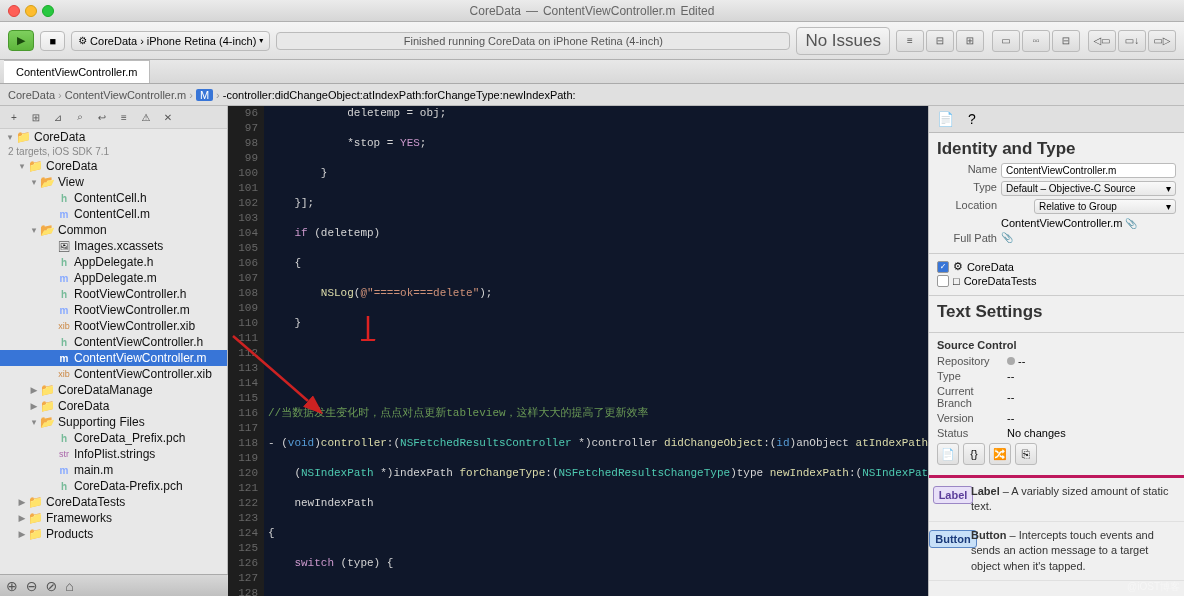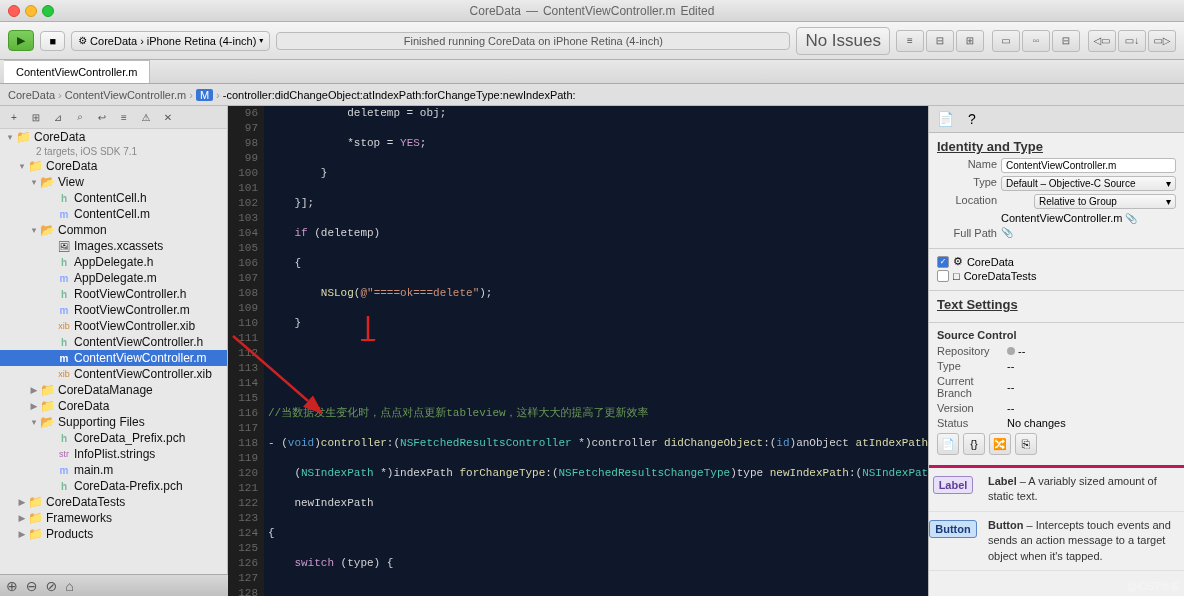--- a/index.html
+++ b/index.html
@@ -182,21 +182,21 @@
       background: #e0e0e0;
       border-bottom: 1px solid #bbb;
       display: flex;
       align-items: center;
       padding: 4px 8px;
       gap: 8px;
     }
     .right-panel-icon { width: 18px; height: 18px; font-size: 14px; display: flex; align-items: center; justify-content: center; }
 
     .panel-section { border-bottom: 1px solid #ccc; padding: 6px 8px; }
-    .panel-section-title { font-size: 13px; font-weight: 600; color: #333; margin-bottom: 4px; text-decoration: underline; }
+    .panel-section-title { font-size: 17px; font-weight: 600; color: #333; margin-bottom: 4px; }
     .panel-row { display: flex; align-items: flex-start; margin-bottom: 3px; gap: 4px; }
     .panel-label { color: #555; width: 60px; flex-shrink: 0; text-align: right; }
     .panel-value { color: #000; flex: 1; display: flex; align-items: center; gap: 3px; }
     .panel-select-btn { background: linear-gradient(to bottom, #f9f9f9, #e8e8e8); border: 1px solid #bbb; border-radius: 3px; padding: 1px 4px; font-size: 10px; cursor: pointer; display: flex; align-items: center; }
     .panel-input { background: white; border: 1px solid #bbb; border-radius: 3px; padding: 1px 4px; font-size: 11px; flex: 1; }
 
     .checkbox-row { display: flex; align-items: center; gap: 4px; margin-bottom: 2px; }
     .mini-checkbox { width: 12px; height: 12px; border: 1px solid #999; border-radius: 2px; display: flex; align-items: center; justify-content: center; font-size: 8px; background: white; }
     .mini-checkbox.checked { background: #3875d7; color: white; }
 
@@ -204,21 +204,21 @@
     .src-title { font-weight: 600; color: #333; margin-bottom: 4px; font-size: 11px; }
     .src-row { display: flex; margin-bottom: 3px; }
     .src-label { color: #555; width: 70px; flex-shrink: 0; }
     .src-value { color: #000; display: flex; align-items: center; gap: 3px; }
     .status-dot { width: 8px; height: 8px; border-radius: 50%; background: #aaa; display: inline-block; }
 
     .panel-icon-row { display: flex; gap: 4px; margin: 4px 0; }
     .panel-small-icon { width: 22px; height: 22px; background: linear-gradient(to bottom, #f5f5f5, #e0e0e0); border: 1px solid #bbb; border-radius: 3px; display: flex; align-items: center; justify-content: center; font-size: 11px; cursor: pointer; }
 
     .object-list { overflow-y: auto; }
-    .object-item { display: flex; align-items: flex-start; padding: 6px 8px; border-bottom: 1px solid #e0e0e0; gap: 19px; }
+    .object-item { display: flex; align-items: flex-start; padding: 6px 8px; border-bottom: 1px solid #e0e0e0; gap: 2px; }
     .object-icon { width: 32px; height: 22px; display: flex; align-items: center; justify-content: center; font-size: 13px; flex-shrink: 0; font-weight: bold; }
     .obj-label-btn { background: #e8e0f8; border: 1px solid #9b87c5; border-radius: 3px; padding: 2px 5px; font-size: 11px; font-weight: bold; color: #5b3d9a; }
     .obj-button-btn { background: #c8e0f8; border: 1px solid #5b87c5; border-radius: 3px; padding: 2px 5px; font-size: 11px; font-weight: bold; color: #1a3a7a; }
     .object-desc { font-size: 11px; color: #333; line-height: 1.4; }
     .object-name { font-weight: 600; }
 
     .watermark { position: absolute; bottom: 2px; right: 4px; font-size: 10px; color: rgba(255,255,255,0.4); }
   </style>
 </head>
 <body>
@@ -300,21 +300,21 @@
         <div class="sidebar-btn">≡</div>
         <div class="sidebar-btn">⚠</div>
         <div class="sidebar-btn">✕</div>
       </div>
 
       <div class="tree-item" style="padding-left:4px;">
         <span class="tree-arrow">▾</span>
         <span class="tree-icon">📁</span>
         <span class="tree-label">CoreData</span>
       </div>
-      <div class="tree-item" style="padding-left:36px; color:#888; font-size:10px;">2 targets, iOS SDK 7.1</div>
+      <div class="tree-item" style="padding-left:8px; color:#888; font-size:10px;">2 targets, iOS SDK 7.1</div>
 
       <div class="tree-item" style="padding-left:16px;">
         <span class="tree-arrow">▾</span>
         <span class="tree-icon">📁</span>
         <span class="tree-label">CoreData</span>
       </div>
 
       <div class="tree-item" style="padding-left:28px;">
         <span class="tree-arrow">▾</span>
         <span class="tree-icon">📂</span>

